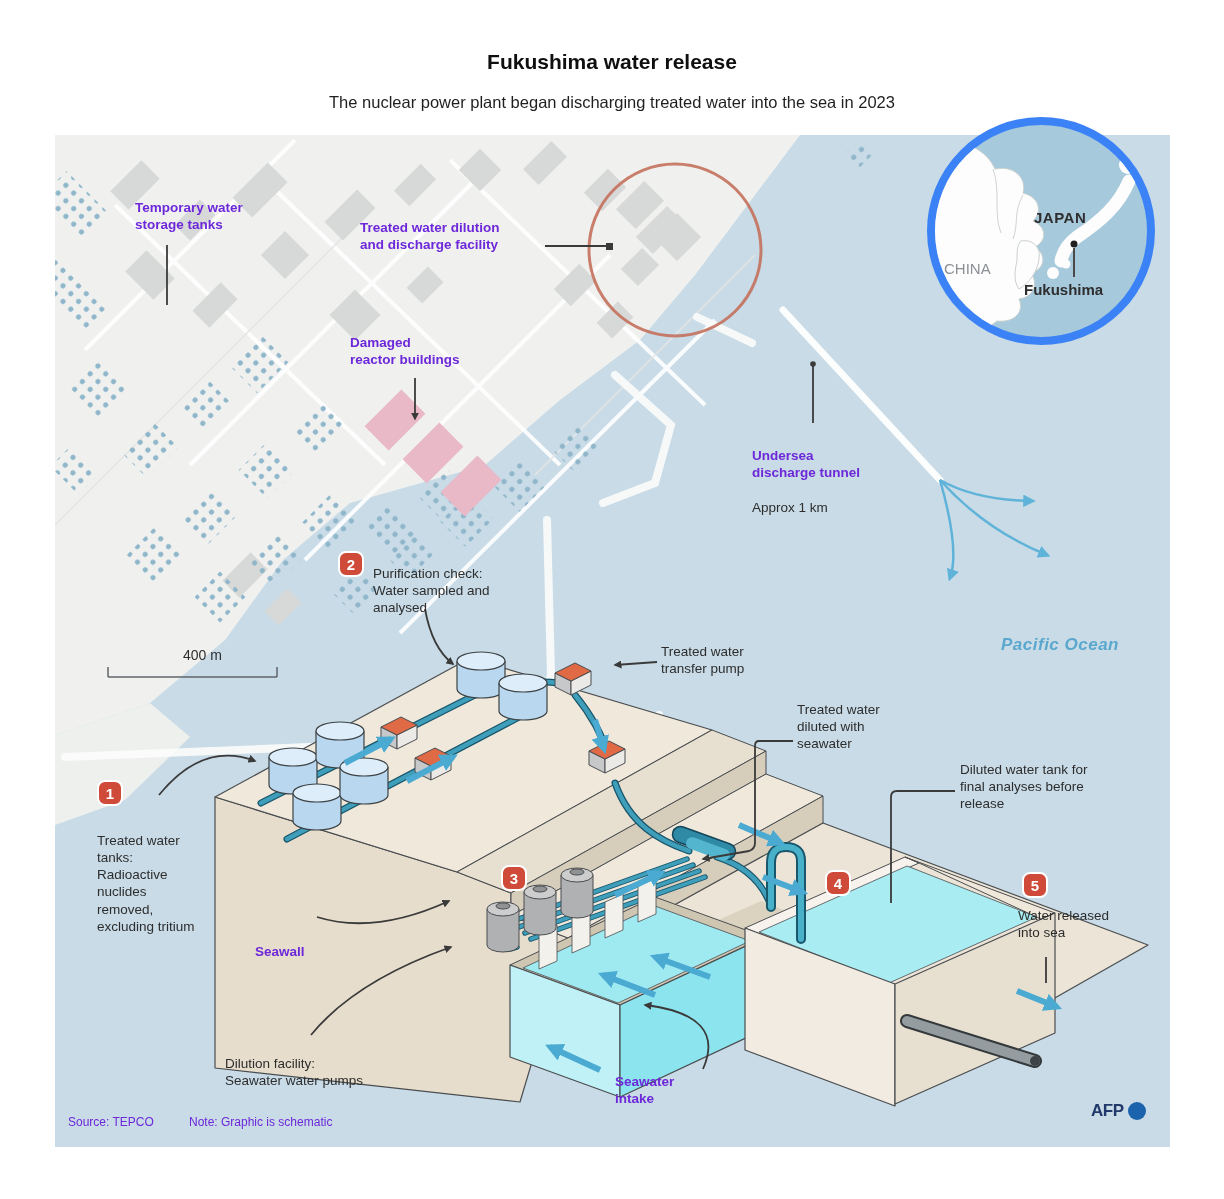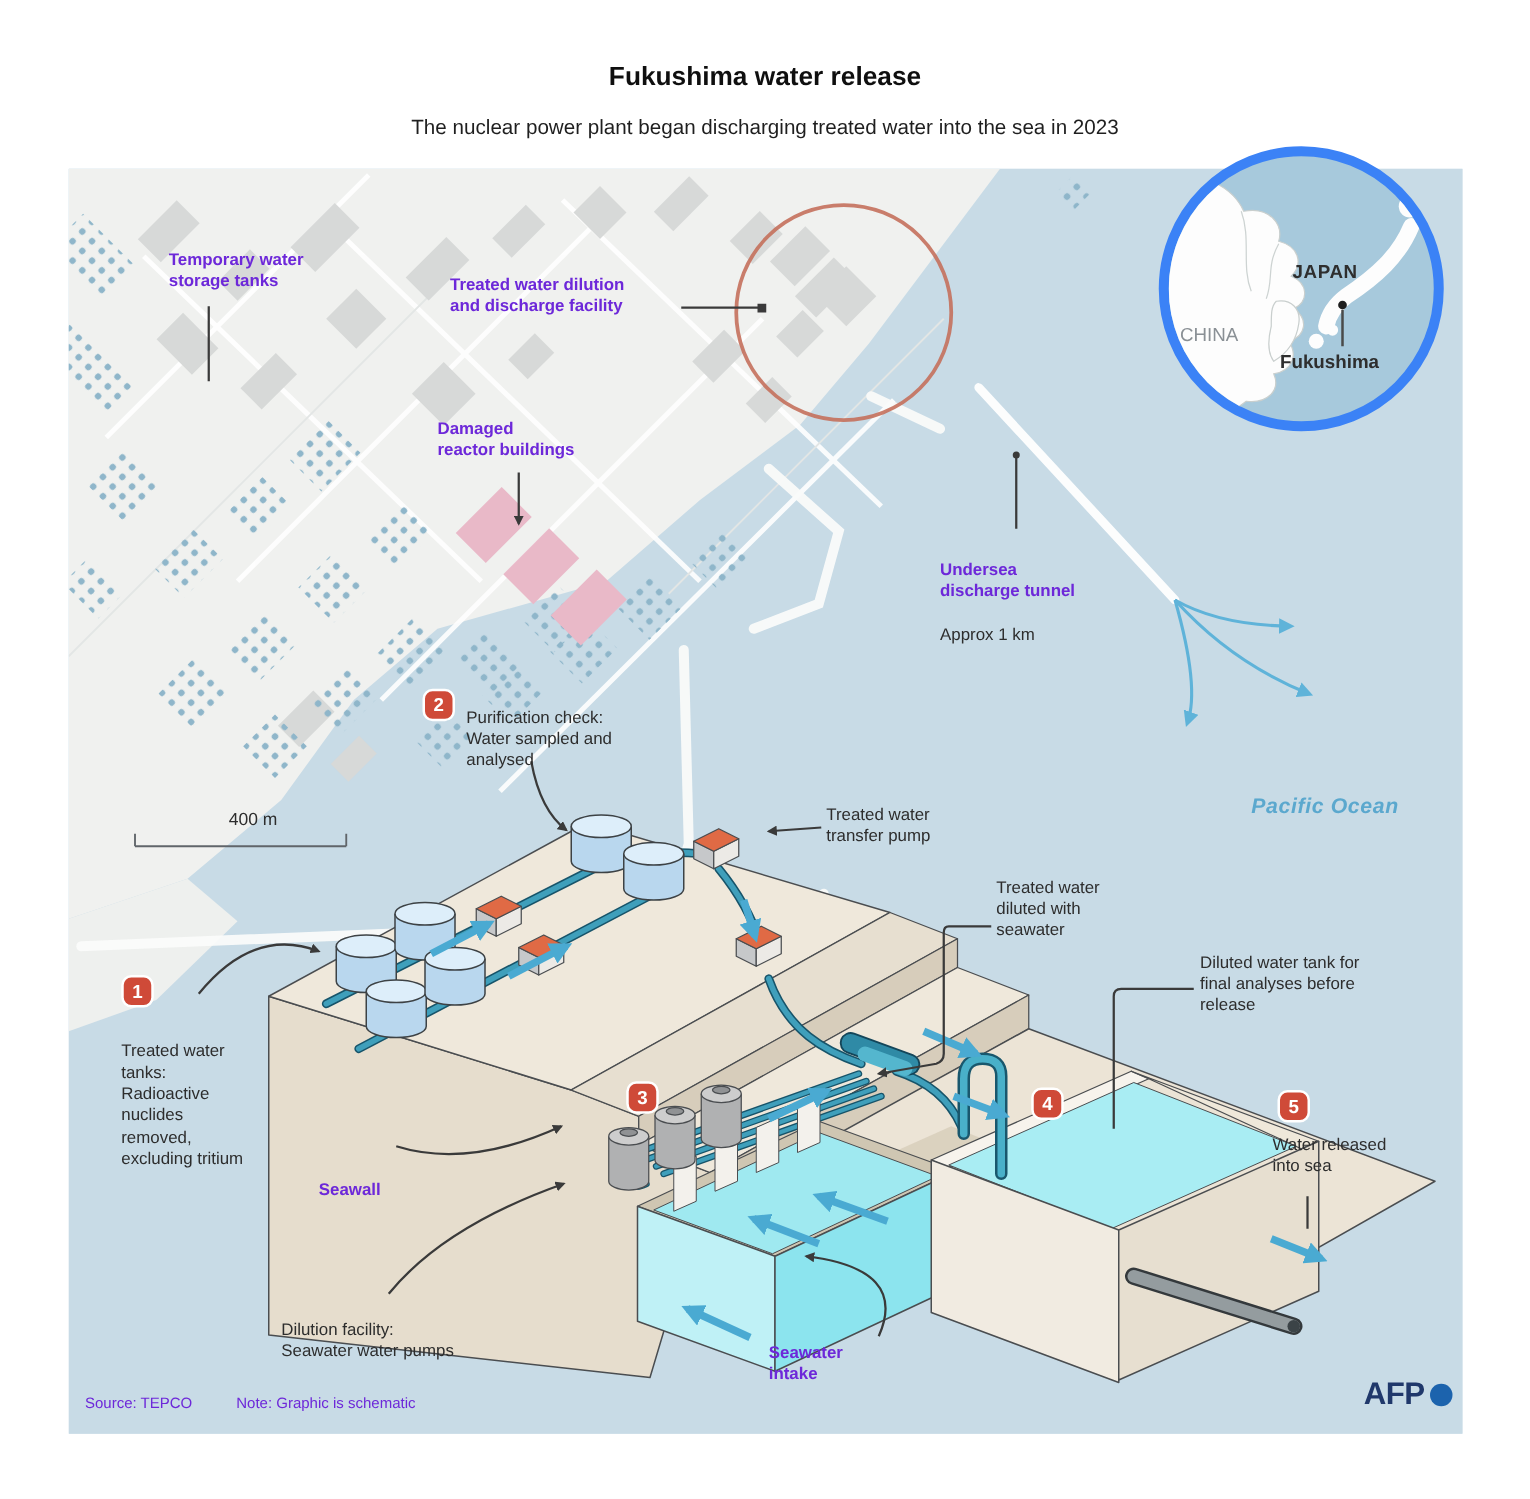--- a/index.html
+++ b/index.html
@@ -16,21 +16,21 @@
   .step{position:absolute;font-size:13.5px;line-height:1.27;color:#2d2d2d;}
   .step .t{font-weight:normal;white-space:pre-line;margin-top:16px;}
   .badge{position:absolute;width:26px;height:26px;background:#cf4a38;border:2px solid #fff;
          border-radius:8px;color:#fff;font-weight:bold;font-size:15px;display:flex;
          align-items:center;justify-content:center;box-sizing:border-box;z-index:5;}
   .ocean{position:absolute;font-style:italic;font-weight:bold;font-size:17px;color:#5ba8ce;
          letter-spacing:.5px;text-align:right;}
   .scalelbl{position:absolute;font-size:14px;color:#2d2d2d;}
   .src{position:absolute;font-size:12px;color:#6d28d9;}
   .afp{position:absolute;display:flex;align-items:center;gap:4px;}
-  .afp .t{font-size:25px;font-weight:bold;color:#20386b;letter-spacing:-.5px;}
+  .afp .t{font-size:17px;font-weight:bold;color:#20386b;letter-spacing:-.5px;}
   .afp .dot{width:18px;height:18px;border-radius:50%;background:#1c63ad;}
   .inset{position:absolute;left:872px;top:-18px;width:228px;height:228px;border-radius:50%;
          background:#a7c9dc;border:8px solid #3b82f6;box-sizing:border-box;overflow:hidden;z-index:6;}
   .inset-lbl{position:absolute;font-size:15px;color:#2e2e2e;}
 </style>
 </head>
 <body>
 
 <div class="page">
 

